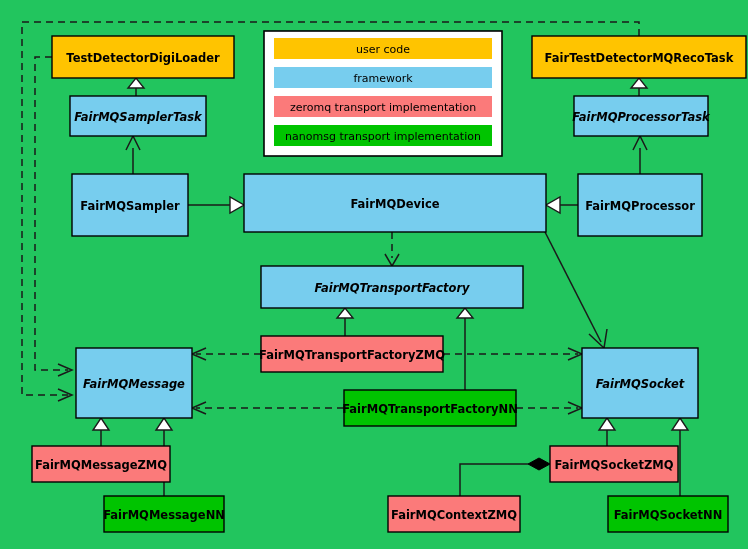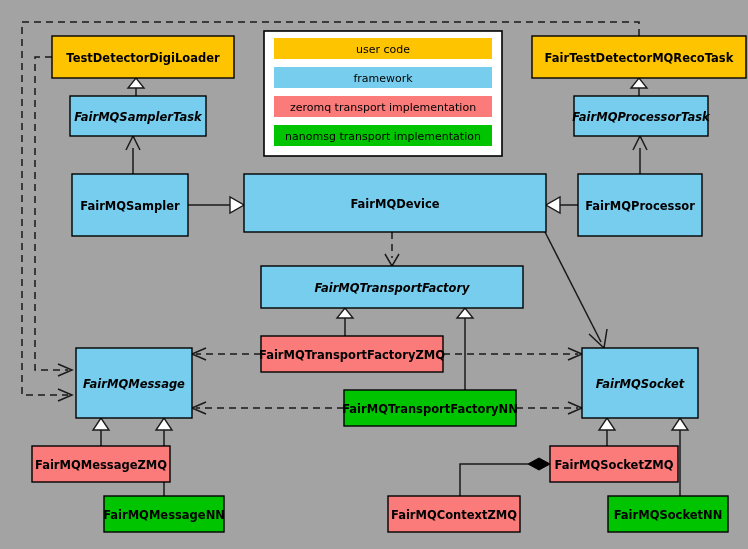--- a/index.html
+++ b/index.html
@@ -4,21 +4,21 @@
 <style>
   html, body {
     margin: 0;
     padding: 0;
     background: #ffffff;
   }
   #diagram-root {
     position: relative;
     width: 748px;
     height: 549px;
-    background: #a3a3a3;
+    background: #22c55e;
     font-family: "DejaVu Sans", sans-serif;
     overflow: hidden;
   }
   svg.canvas {
     position: absolute;
     left: 0;
     top: 0;
     width: 748px;
     height: 549px;
   }

